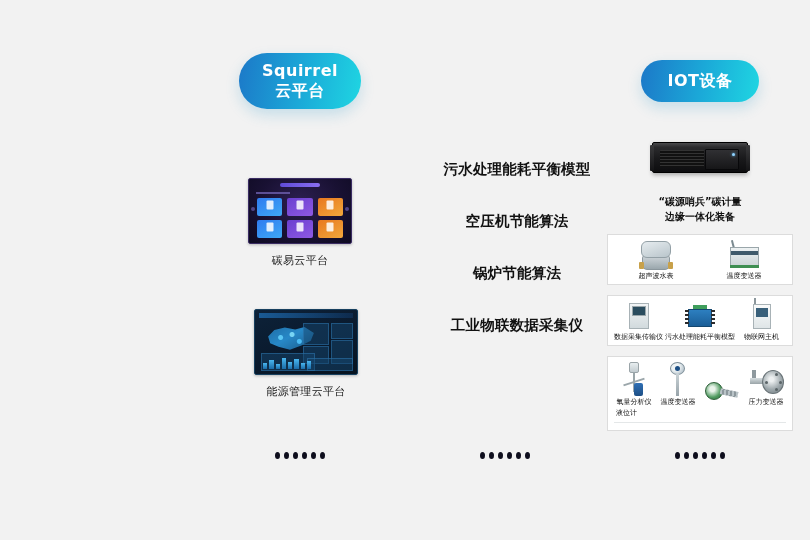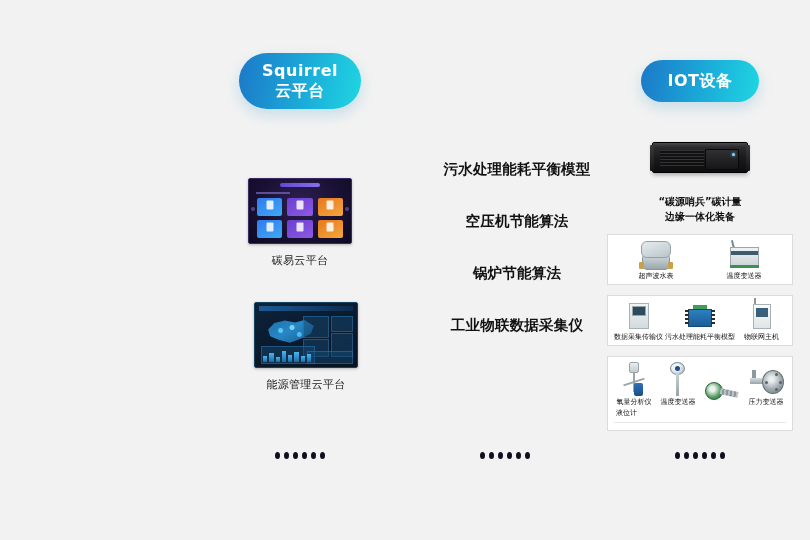--- a/index.html
+++ b/index.html
@@ -118,21 +118,21 @@
   
   .plat {
     position: absolute;
     left: 50%;
     transform: translateX(-50%);
     width: 104px;
     text-align: center;
     margin-top: 21px;
   }
   .plat-1 { top: 157px; }
-  .plat-2 { top: 281px; padding-left: 12px; }
+  .plat-2 { top: 288px; padding-left: 12px; }
   .plat-shot {
     width: 104px;
     height: 66px;
     border-radius: 2px;
     position: relative;
     overflow: hidden;
     box-shadow: 0 1px 3px rgba(0,0,0,0.25);
   }
   .plat-cap {
     margin-top: 9px;

